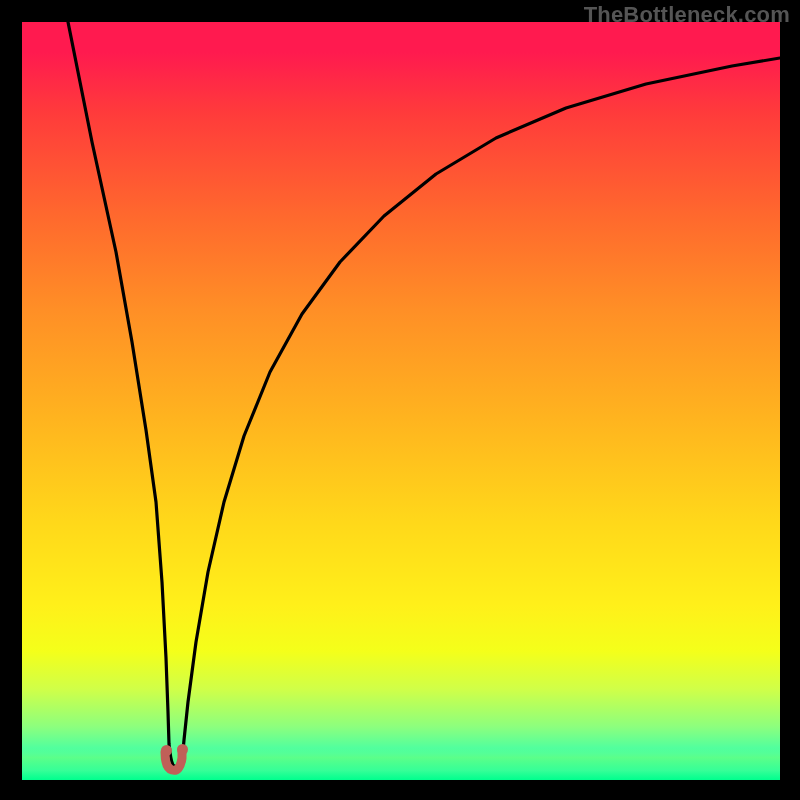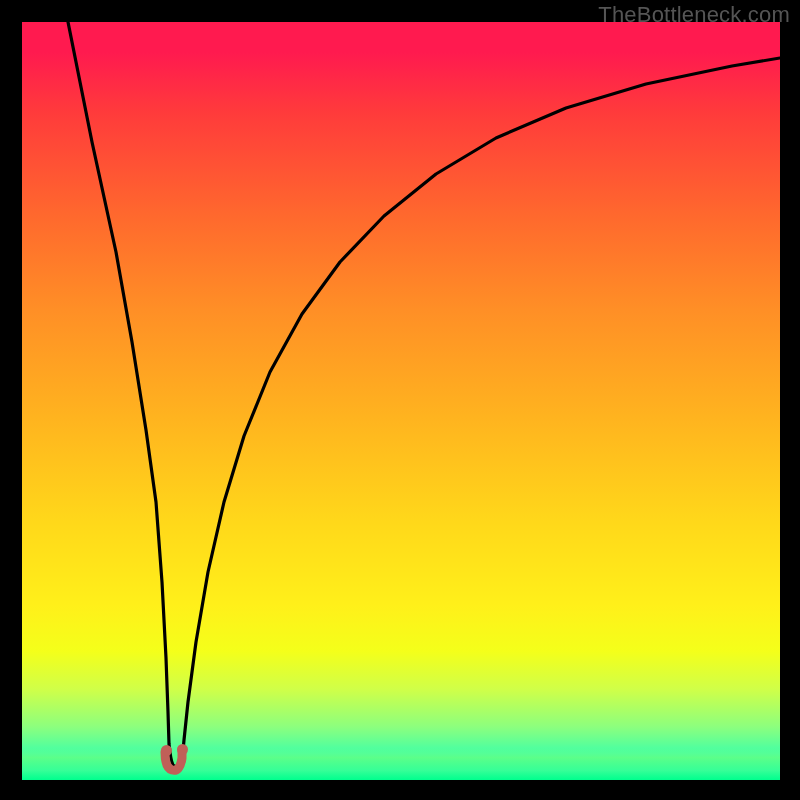--- a/index.html
+++ b/index.html
@@ -62,21 +62,21 @@
     width: 100%;
     height: 100%;
   }
 
   .watermark {
     position: absolute;
     top: 2px;
     right: 10px;
     color: #555;
     font-size: 22px;
-    font-weight: 400;
+    font-weight: 700;
     letter-spacing: 0.2px;
     user-select: none;
   }
 
   .marker {
     position: absolute;
     background: #c06058;
     border-radius: 50%;
   }
 </style>

